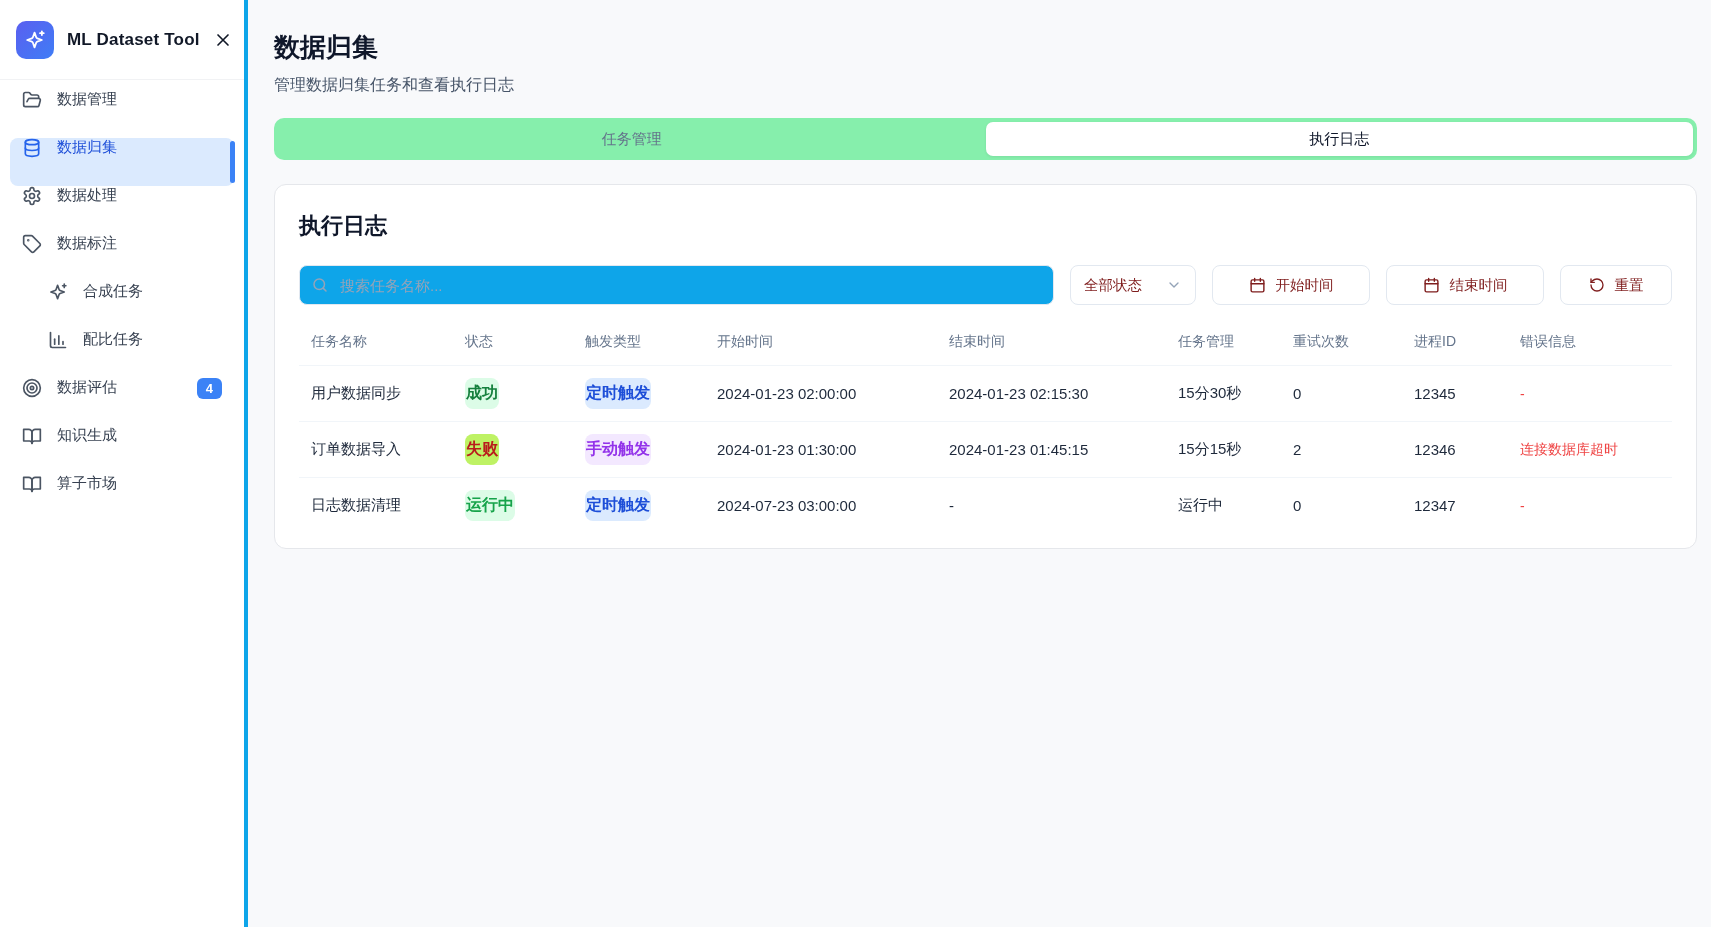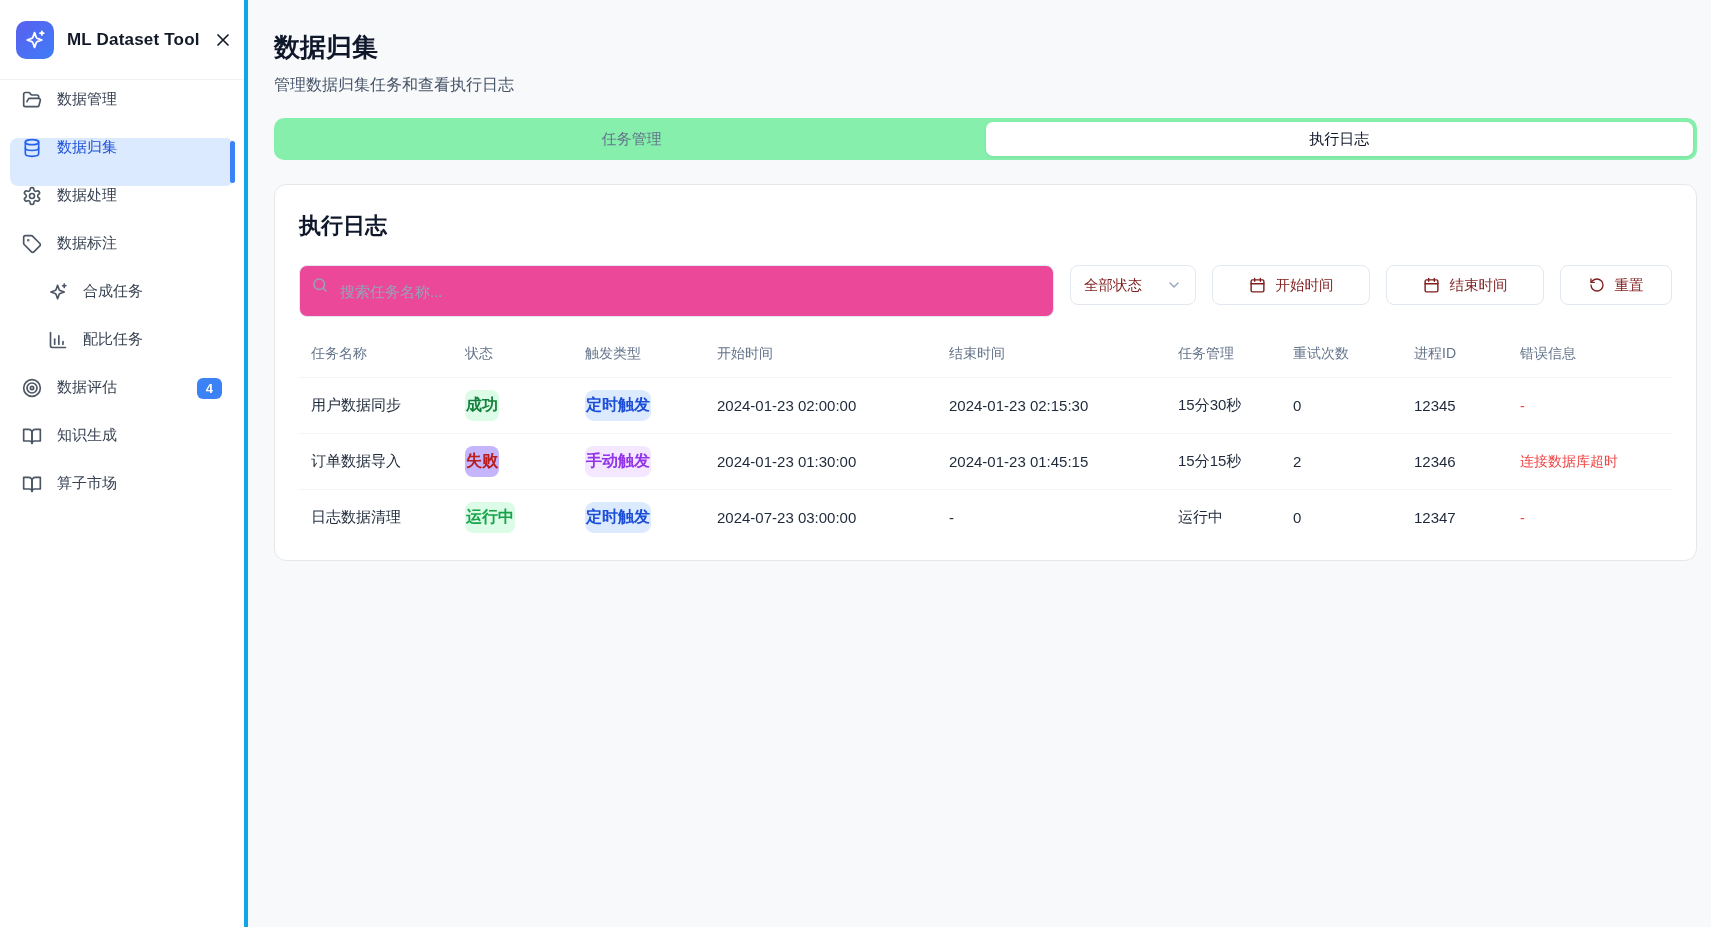--- a/index.html
+++ b/index.html
@@ -37,39 +37,39 @@
   .tabs { margin-top:22px; height:42px; background:#86efac; border-radius:10px; padding:4px; display:flex;justify-content:space-between; }
   .tab { flex:1; display:flex; align-items:center; justify-content:center; font-size:15px; color:#64748b; border-radius:7px; cursor:pointer; }
   .tab.active { background:#fff; color:#0f172a; font-weight:500; box-shadow:0 1px 3px rgba(15,23,42,.08); }
 
   .card { margin-top:24px; background:#fff; border:1px solid #e5e7eb; border-radius:12px; padding:26px 24px 14px; }
   .card-title { font-size:22px; font-weight:700; color:#0f172a; }
 
   .filters { margin-top:24px; display:flex; gap:16px; }
   .search-box { flex:1; position:relative; }
   .search-box .sicon { position:absolute; left:12px; top:11px; width:18px; height:18px; color:#94a3b8; }
-  .search-input { width:100%; height:52px; border:1px solid #e2e8f0; border-radius:8px; padding:0 14px 0 40px; font-size:15px; color:#0f172a; outline:none; background:#ec4899; font-family:inherit; }
+  .search-input { width:100%; height:40px; border:1px solid #e2e8f0; border-radius:8px; padding:0 14px 0 40px; font-size:15px; color:#0f172a; outline:none; background:#0ea5e9; font-family:inherit; }
   .search-input::placeholder { color:#94a3b8; }
   .filter-btn { height:40px; border:1px solid #e2e8f0; border-radius:8px; background:#fff; display:flex; align-items:center; justify-content:center; gap:10px; font-size:14.5px; color:#7f1d1d; cursor:pointer; flex-shrink:0; }
   .status-select { width:126px; justify-content:space-between; padding:0 13px; }
   .status-select .chev { width:16px; height:16px; color:#94a3b8; }
   .date-btn { width:158px; }
   .date-btn .bicon { width:17px; height:17px; }
   .reset-btn { width:112px; }
   .reset-btn .bicon { width:16px; height:16px; }
 
   table { margin-top:14px; width:100%; border-collapse:collapse; table-layout:fixed; }
   th { font-size:14px; font-weight:400; color:#64748b; text-align:left; padding:14px 12px; border-bottom:1px solid #f1f5f9; white-space:nowrap; }
   td { font-size:15px; color:#1e293b; padding:0 12px; height:56px; border-bottom:1px solid #f1f5f9; white-space:nowrap; }
   tbody tr:last-child td { border-bottom:none; }
   .badge { display:inline-block; font-size:16px; font-weight:700; padding:5px 1px; border-radius:8px; }
   .badge.success   { background:#dcfce7; color:#15803d; }
-  .badge.failed    { background:#c4b5fd; color:#b91c1c; }
+  .badge.failed    { background:#bef264; color:#b91c1c; }
   .badge.running   { background:#dcfce7; color:#16a34a; }
-  .badge.scheduled { background:#dbeafe; color:#1d4ed8;border-radius:9px; }
+  .badge.scheduled { background:#dbeafe; color:#1d4ed8; }
   .badge.manual    { background:#f3e8ff; color:#9333ea; }
   td.error-cell { color:#ef4444; font-size:14px; }
 </style>
 </head>
 <body>
 
 <div class="layout">
 
   <aside class="sidebar">
     <div class="sidebar-header">

